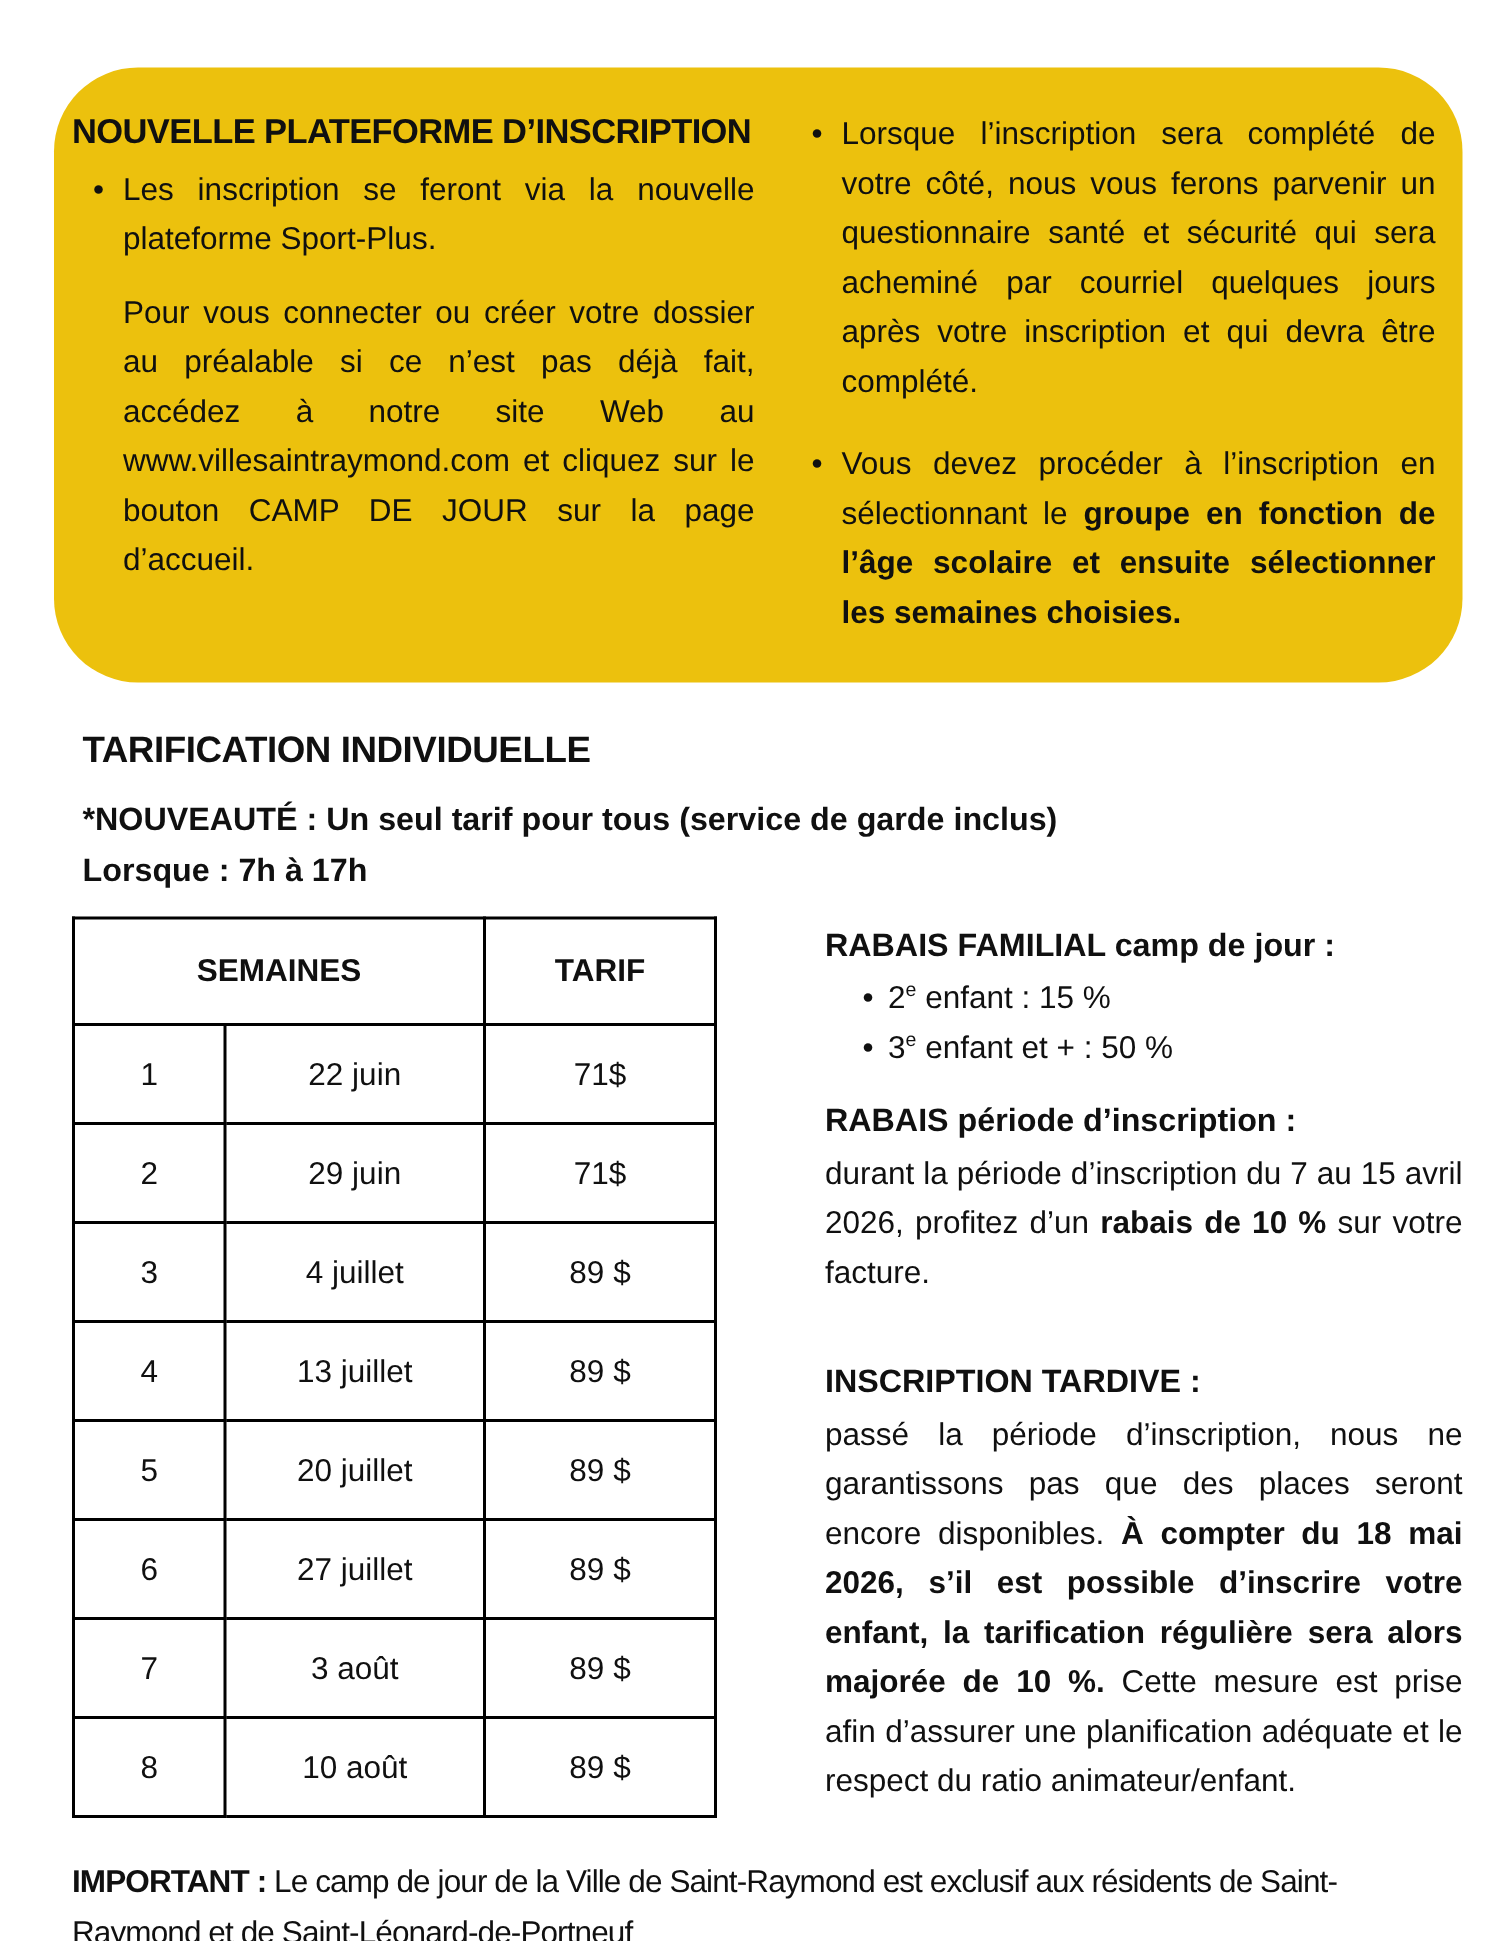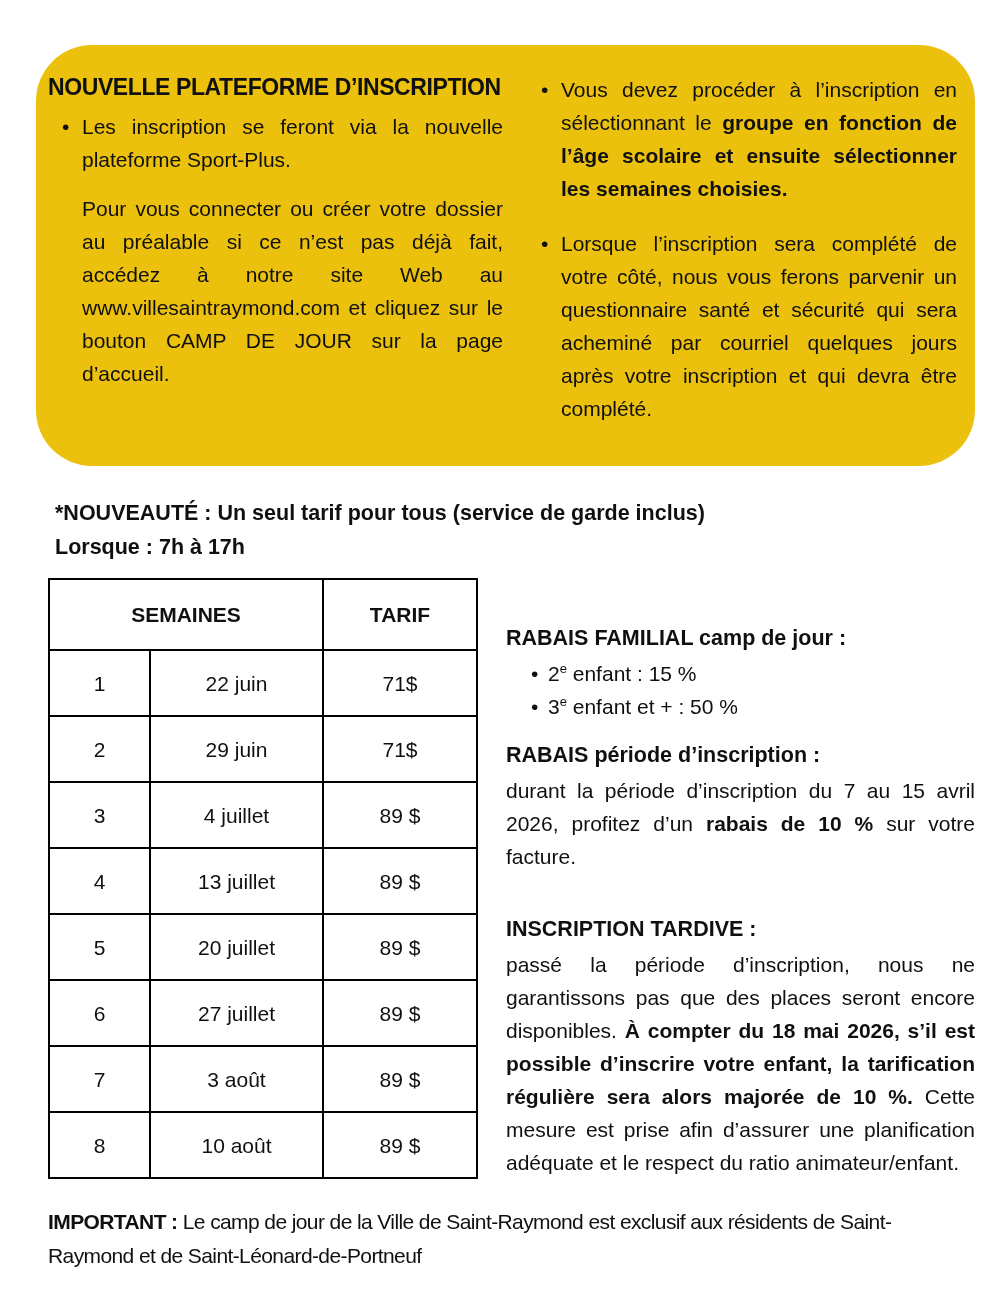--- a/index.html
+++ b/index.html
@@ -7,21 +7,21 @@
     width:1000px;height:1294px;overflow:hidden;
     background:#ffffff;color:#101010;
     font-family:"Liberation Sans","DejaVu Sans",sans-serif;
     font-size:21px;line-height:33px;
     -webkit-font-smoothing:antialiased;
   }
   .yellow-box{
     margin:45px 25px 0 36px;
     background:#ECC10D;
     border-radius:56px;
-    padding:26px 18px 41px 12px;
+    padding:26px 18px 30px 12px;
     display:flex;gap:24px;
   }
   .yb-col-left{width:455px;flex:0 0 455px;}
   .yb-col-right{flex:1;padding-top:2px;}
   .yb-title{
     font-weight:700;font-size:23px;letter-spacing:-0.4px;
     line-height:32px;margin:0 0 7px 0;
   }
   ul.bullets{list-style:none;margin:0;padding:0;}
   ul.bullets li{
@@ -39,23 +39,23 @@
   }
   b,.bold{font-weight:700;}
   .section-head{margin:30px 25px 0 55px;}
   .section-title{
     font-weight:700;font-size:24.5px;letter-spacing:-0.3px;
     line-height:32px;margin:0;
   }
   .section-sub{font-weight:700;font-size:21.5px;line-height:34px;margin:12px 0 0 0;}
   .section-horaire{font-weight:700;font-size:21.5px;line-height:34px;margin:0;}
   .content-row{
-    display:flex;gap:28px;
+    display:flex;gap:72px;
     margin:14px 25px 0 48px;
-    align-items:flex-end;
+    align-items:flex-start;
   }
   table.pricing{
     border-collapse:collapse;flex:0 0 auto;
   }
   table.pricing th,table.pricing td{
     border:2.5px solid #000;
     text-align:center;vertical-align:middle;
     padding:0;
   }
   table.pricing th{font-weight:700;font-size:21px;height:69px;}
@@ -85,27 +85,28 @@
 <div class="yellow-box">
   <div class="yb-col-left">
     <h2 class="yb-title">NOUVELLE PLATEFORME D’INSCRIPTION</h2>
     <ul class="bullets">
       <li>Les inscription se feront via la nouvelle plateforme Sport-Plus.</li>
     </ul>
     <p class="yb-paragraph">Pour vous connecter ou créer votre dossier au préalable si ce n’est pas déjà fait, accédez à notre site Web au www.villesaintraymond.com et cliquez sur le bouton CAMP DE JOUR sur la page d’accueil.</p>
   </div>
   <div class="yb-col-right">
     <ul class="bullets">
+      <li>Lorsque l’inscription sera complété de votre côté, nous vous ferons parvenir un questionnaire santé et sécurité qui sera acheminé par courriel quelques jours après votre inscription et qui devra être complété.</li>
       <li><span>Vous devez procéder à l’inscription en sélectionnant le </span><b>groupe en fonction de l’âge scolaire et ensuite sélectionner les semaines choisies.</b></li>
-      <li>Lorsque l’inscription sera complété de votre côté, nous vous ferons parvenir un questionnaire santé et sécurité qui sera acheminé par courriel quelques jours après votre inscription et qui devra être complété.</li>
     </ul>
   </div>
 </div>
 
 <div class="section-head">
+  <h1 class="section-title">TARIFICATION INDIVIDUELLE</h1>
   <p class="section-sub">*NOUVEAUTÉ : Un seul tarif pour tous (service de garde inclus)</p>
   <p class="section-horaire">Lorsque : 7h à 17h</p>
 </div>
 
 <div class="content-row">
 
   <table class="pricing">
     <thead>
       <tr>
         <th colspan="2" class="col-semaines">SEMAINES</th>

